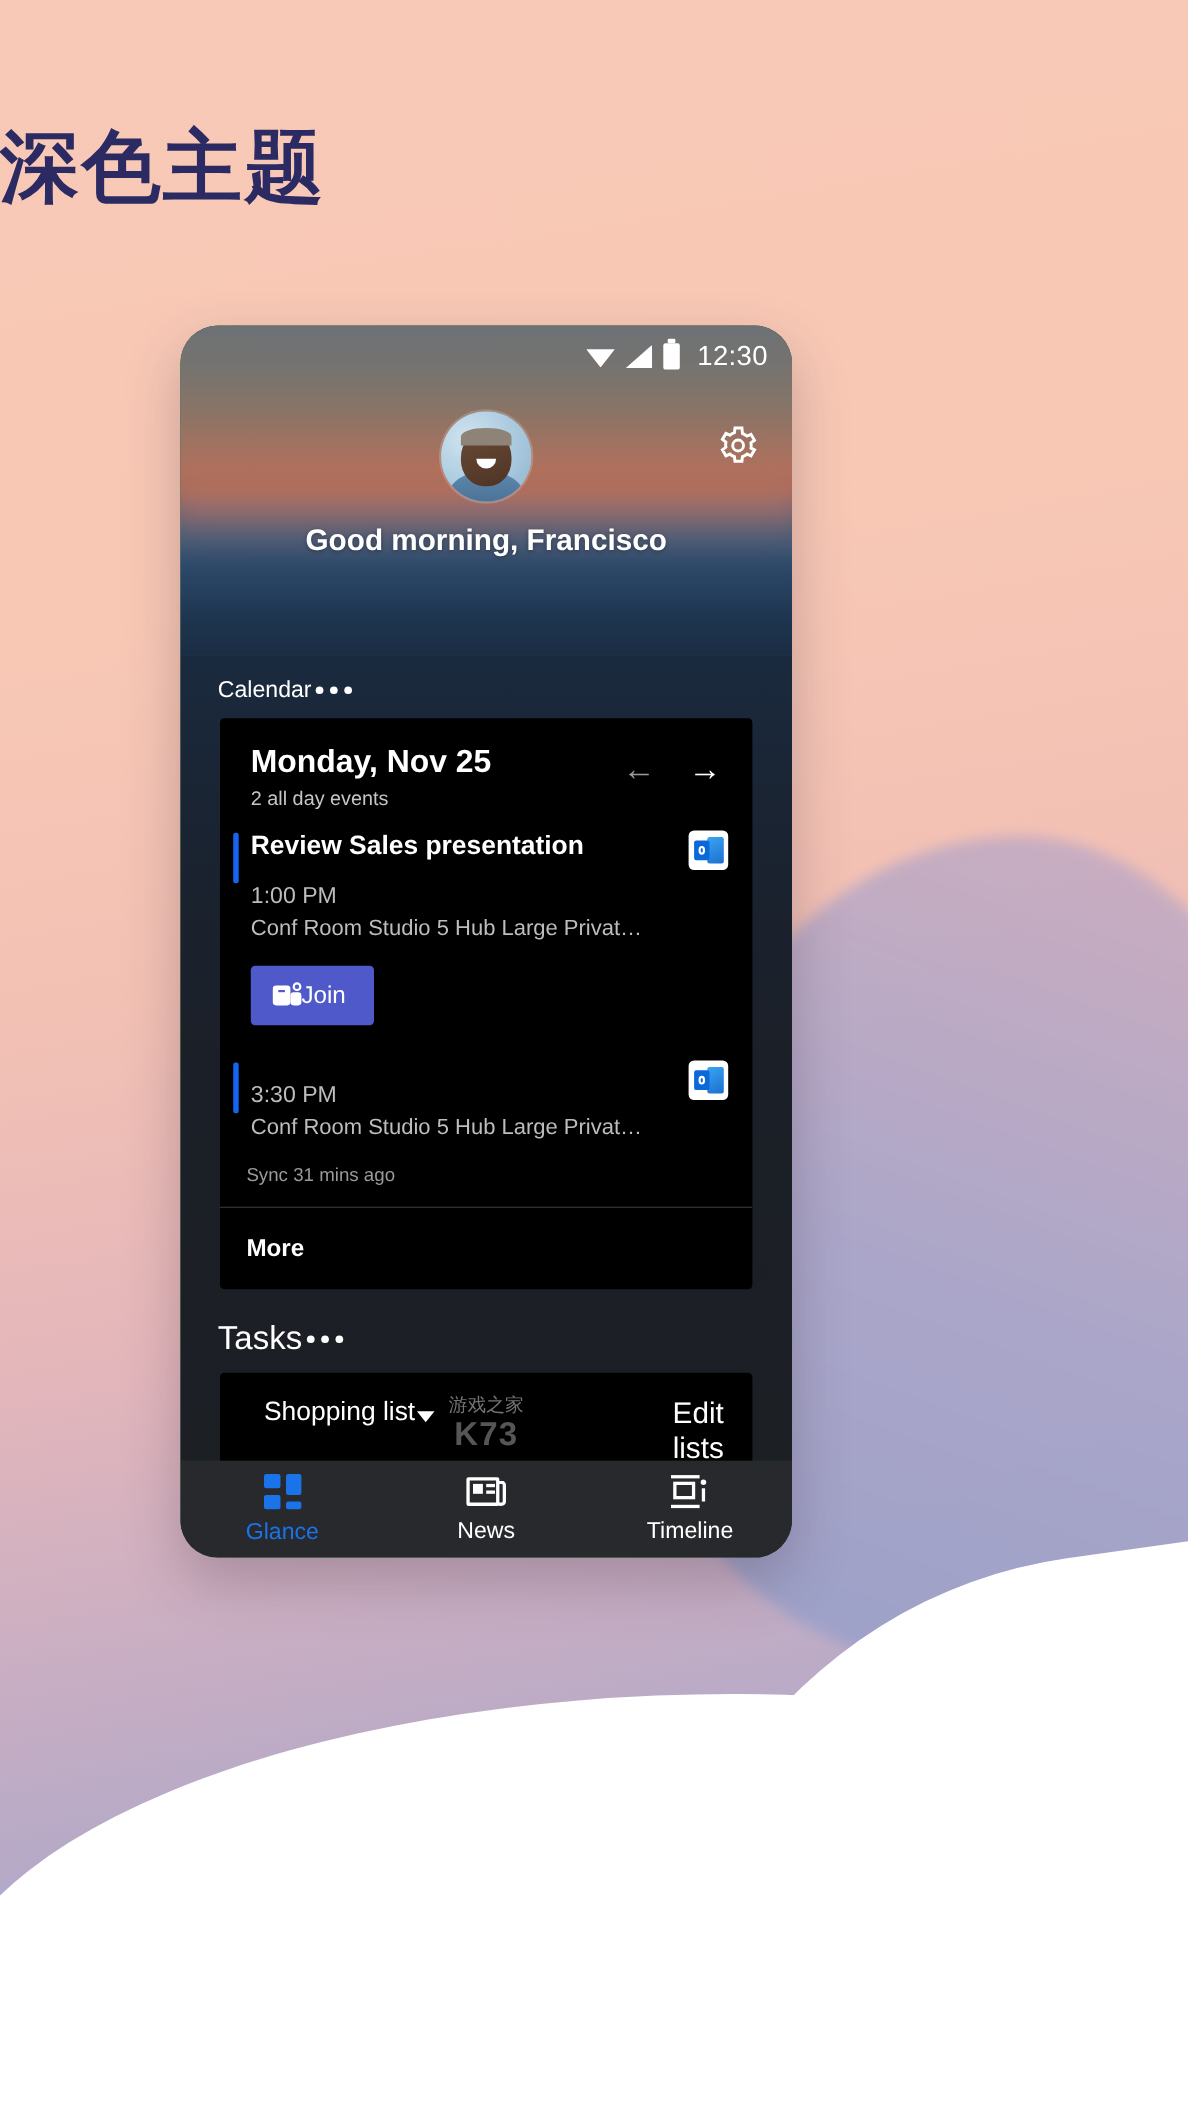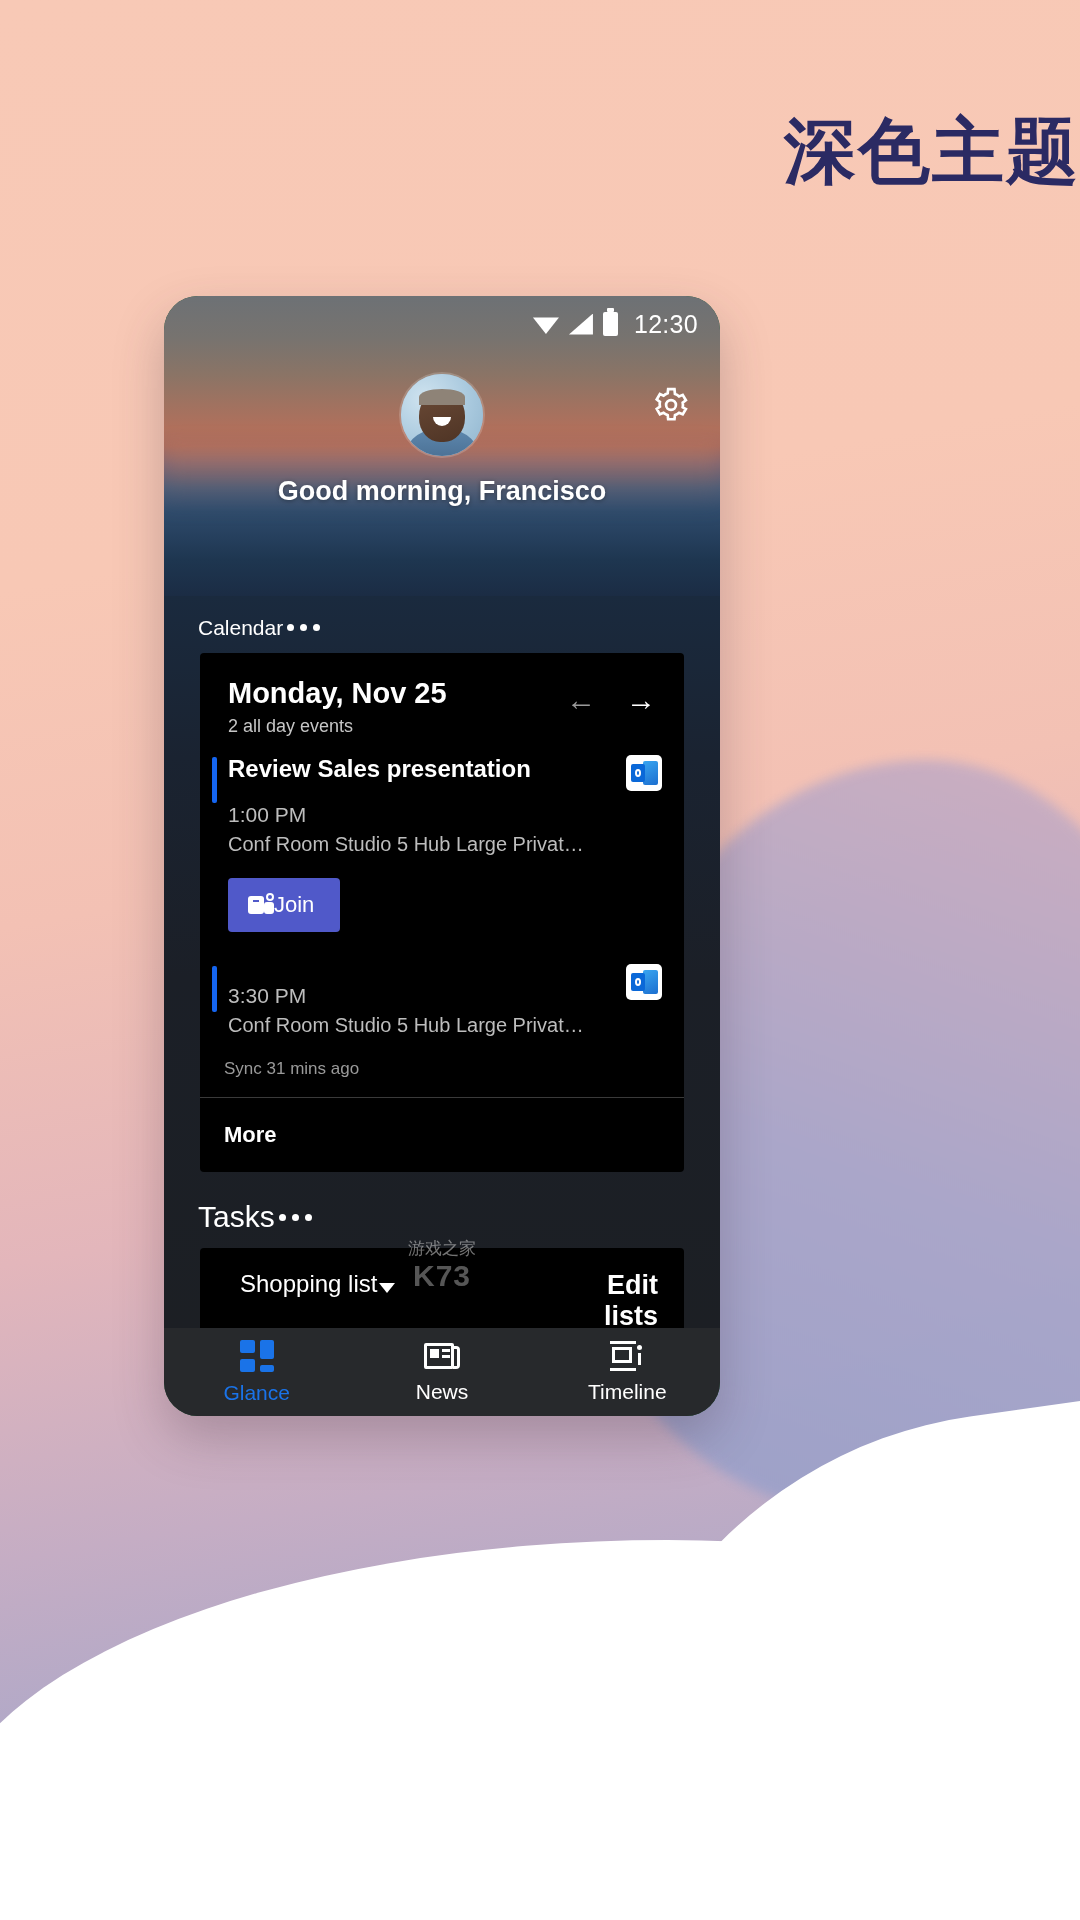--- a/index.html
+++ b/index.html
@@ -48,21 +48,21 @@
     width: 820px; height: 700px;
     background: #ffffff;
     border-radius: 56% 0 0 0 / 70% 0 0 0;
     transform: rotate(-8deg);
   }
 
   
   .headline {
     position: absolute;
     top: 104px; left: 0; right: 0;
-    text-align: right;
+    text-align: left;
     font-size: 72px;
     font-weight: bold;
     letter-spacing: 2px;
     color: #2b2a63;
     font-family: "DejaVu Sans", "Liberation Sans", sans-serif;
   }
 
   
   .phone {
     position: absolute;
@@ -308,21 +308,20 @@
   .caret {
     width: 0; height: 0;
     border-left: 8px solid transparent;
     border-right: 8px solid transparent;
     border-top: 10px solid #fff;
     margin-top: 7px;
   }
   .edit-lists {
     color: #fff; font-size: 27px; text-align: right; line-height: 1.15;
     width: 110px;
-    font-weight: bold;
   }
 
   
   .bottom-nav {
     position: absolute; left: 0; right: 0; bottom: 0; height: 88px;
     background: #27292c;
     display: flex; align-items: center;
   }
   .nav-item {
     flex: 1; display: flex; flex-direction: column; align-items: center; gap: 9px;
@@ -368,21 +367,21 @@
     position: absolute; left: 50%; top: 944px;
     transform: translateX(-50%);
     z-index: 9;
     color: rgba(200,200,200,.5);
     font-size: 20px;
     text-align: center;
     pointer-events: none;
     line-height: 1.1;
   }
   .watermark .wm-big { font-size: 30px; font-weight: bold; color: rgba(190,190,190,.45); letter-spacing: 1px; }
-  .watermark .wm-cn { font-size: 17px; color: rgba(210,210,210,.55); }
+  .watermark .wm-cn { font-size: 17px; color: rgba(210,210,210,.55); margin-top: 29px; }
 </style>
 </head>
 <body>
 
 <div class="bg-base"></div>
 <div class="bg-blob-right"></div>
 <div class="bg-white-corner"></div>
 <div class="bg-white-bottom"></div>
 
 <div class="headline">深色主题</div>

